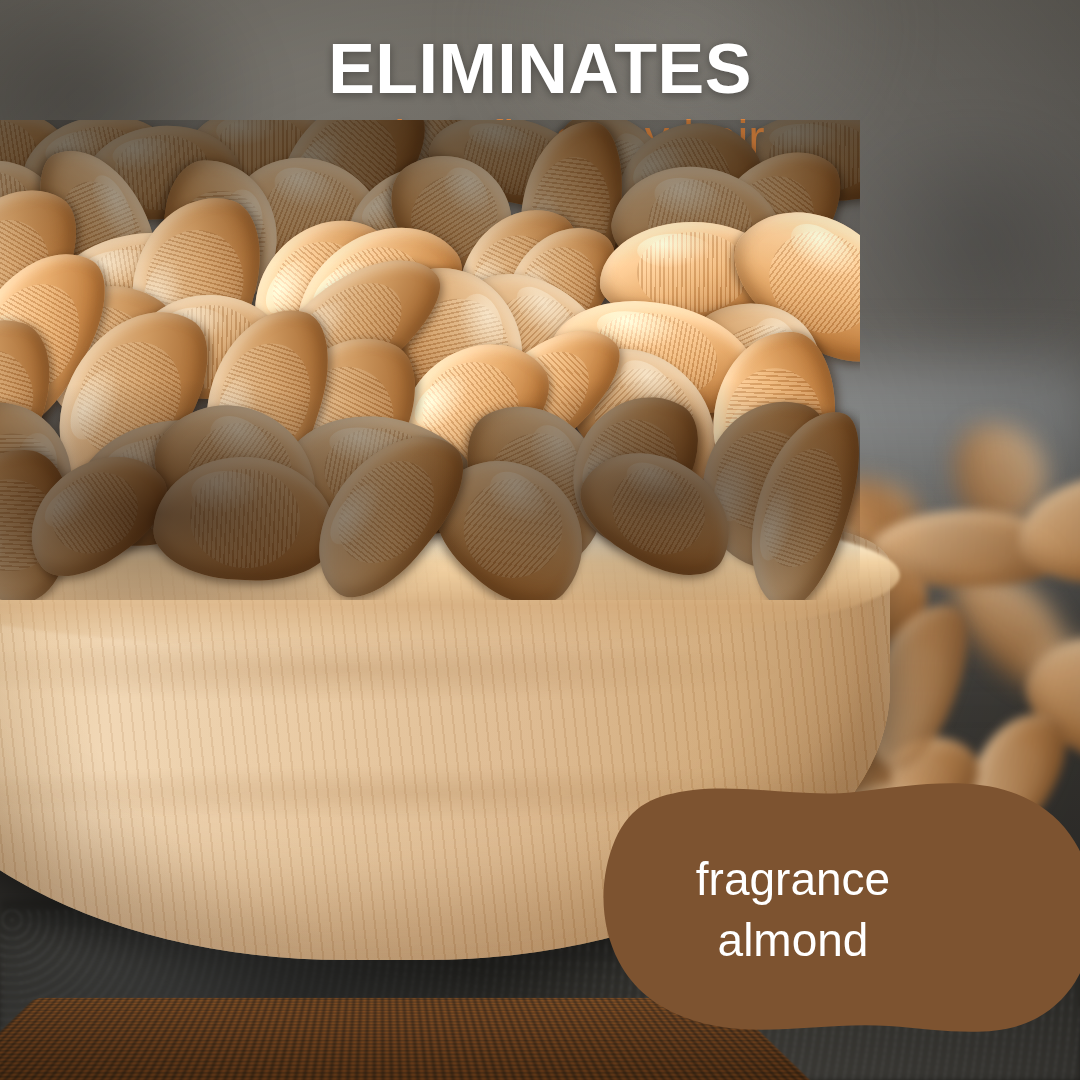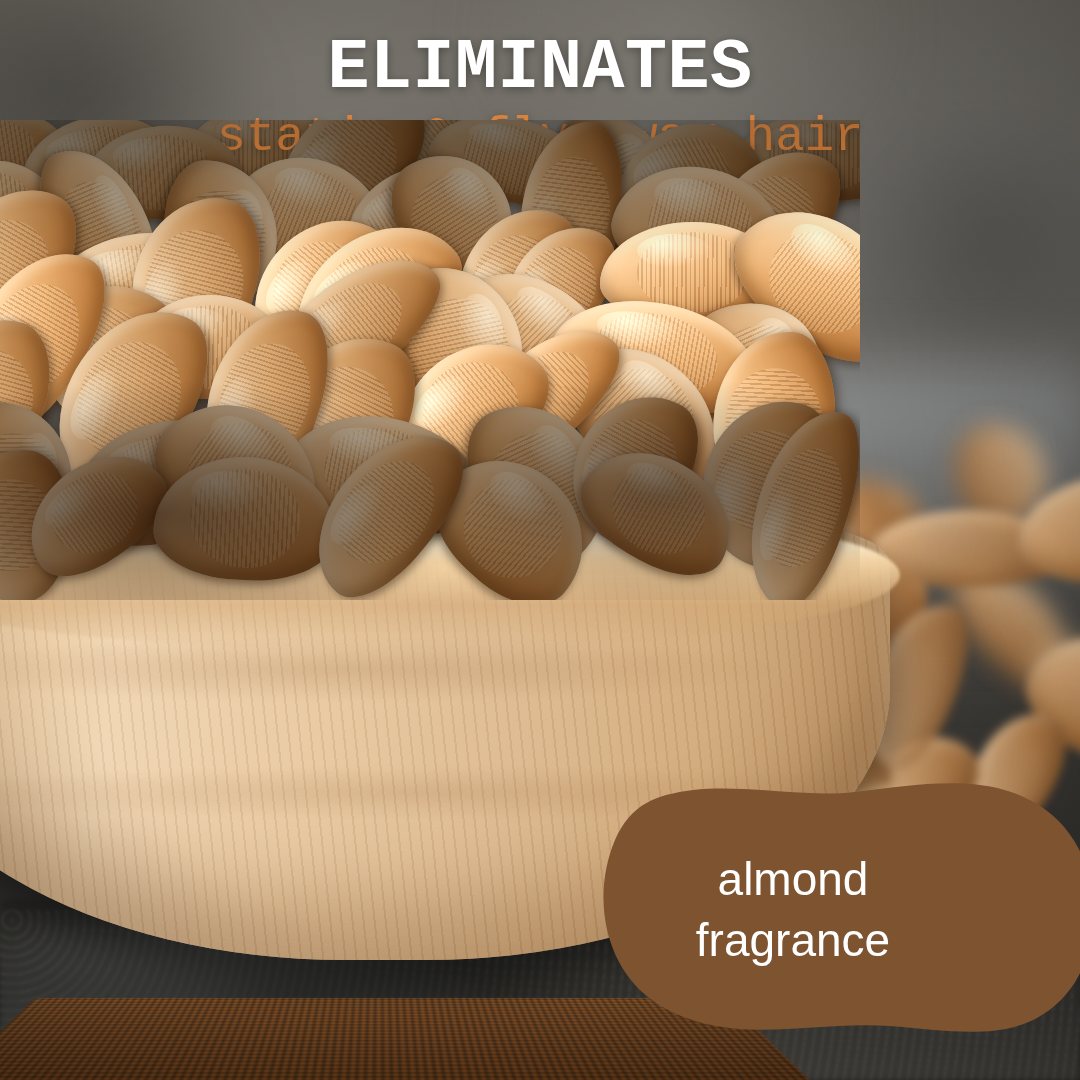--- a/index.html
+++ b/index.html
@@ -178,21 +178,21 @@
   .grade{
     position:absolute;inset:0;
     background:
       radial-gradient(ellipse 85% 85% at 42% 48%, rgba(0,0,0,0) 46%, rgba(0,0,0,.32) 100%);
     pointer-events:none;
   }
 
   
   .headline{
     position:absolute;left:0;right:0;top:34px;
-    text-align:center;pointer-events:none;font-family:Liberation Mono, monospace;
+    text-align:center;pointer-events:none;
   }
   .headline .h1{
     display:block;
     color:#ffffff;
     font-size:70px;
     font-weight:700;
     letter-spacing:.5px;
     line-height:1.0;
     text-shadow:0 2px 10px rgba(0,0,0,.35);
   }
@@ -360,18 +360,18 @@
            C 312,4 366,-6 414,10
            C 462,26 492,66 496,118
            C 500,170 480,214 440,236
            C 400,258 346,248 292,244
            C 238,240 182,252 132,246
            C 82,240 42,218 22,180
            C 2,142 2,96 18,58
            C 34,22 58,13 96,8 Z" fill="#7d5330"></path>
     </svg>
     <div class="badge-text">
+      <span>fragrance</span>
       <span>almond</span>
-      <span>fragrance</span>
     </div>
   </div>
 
 </div>
 
 </body></html>

